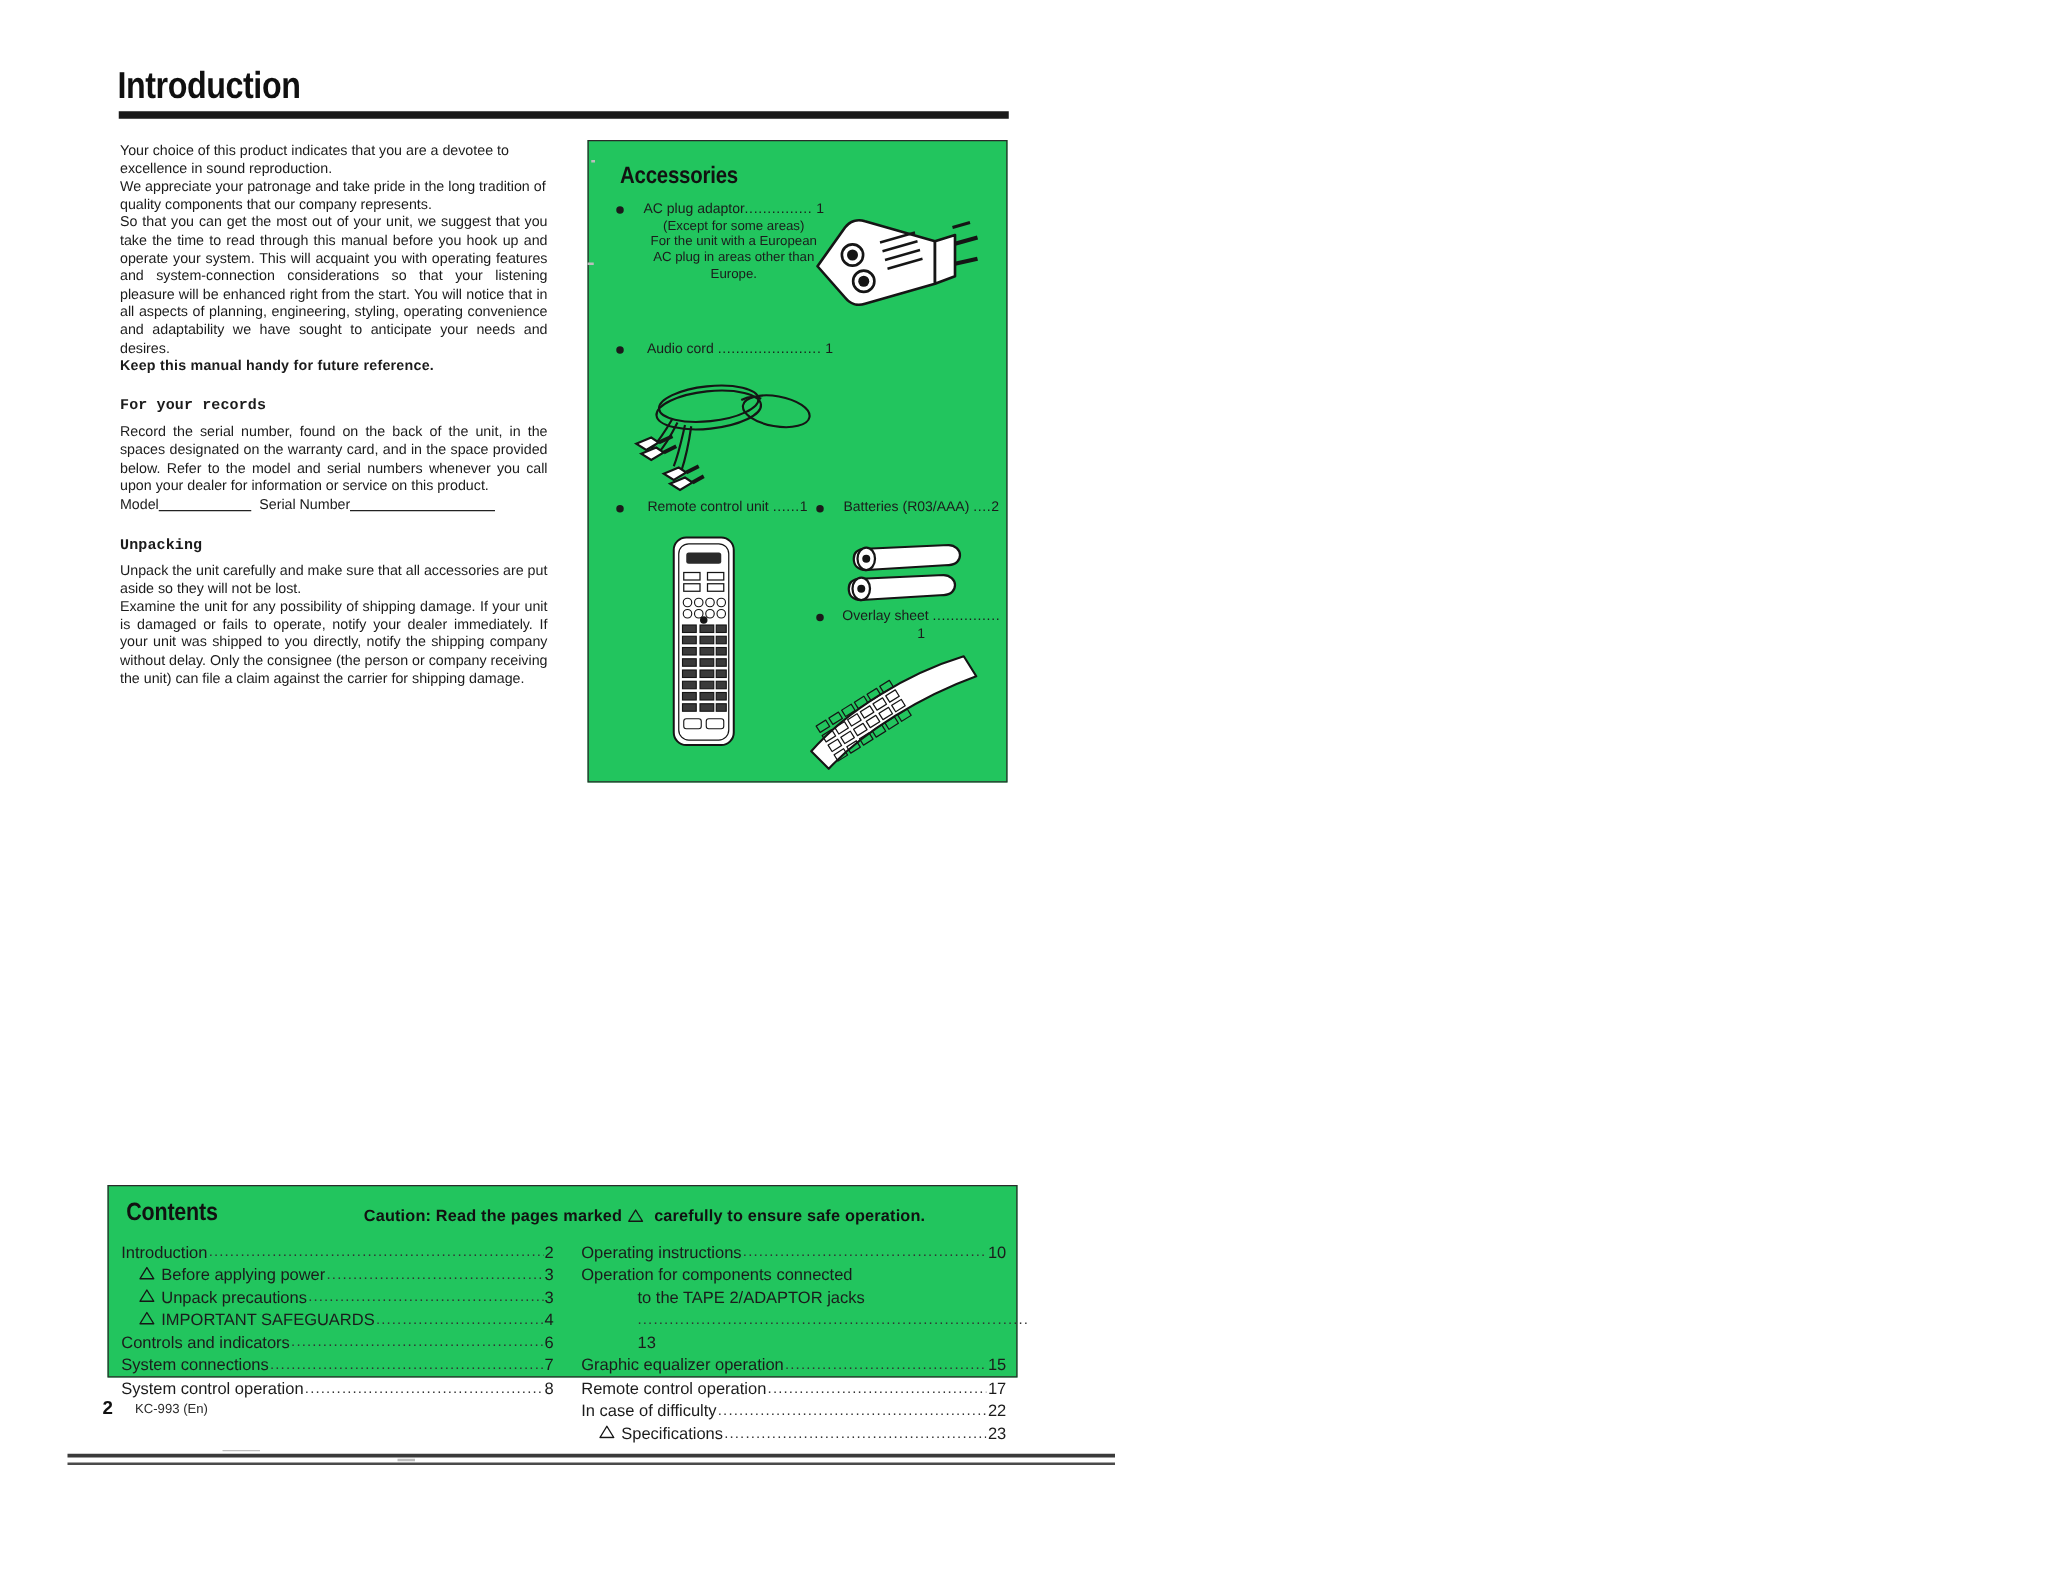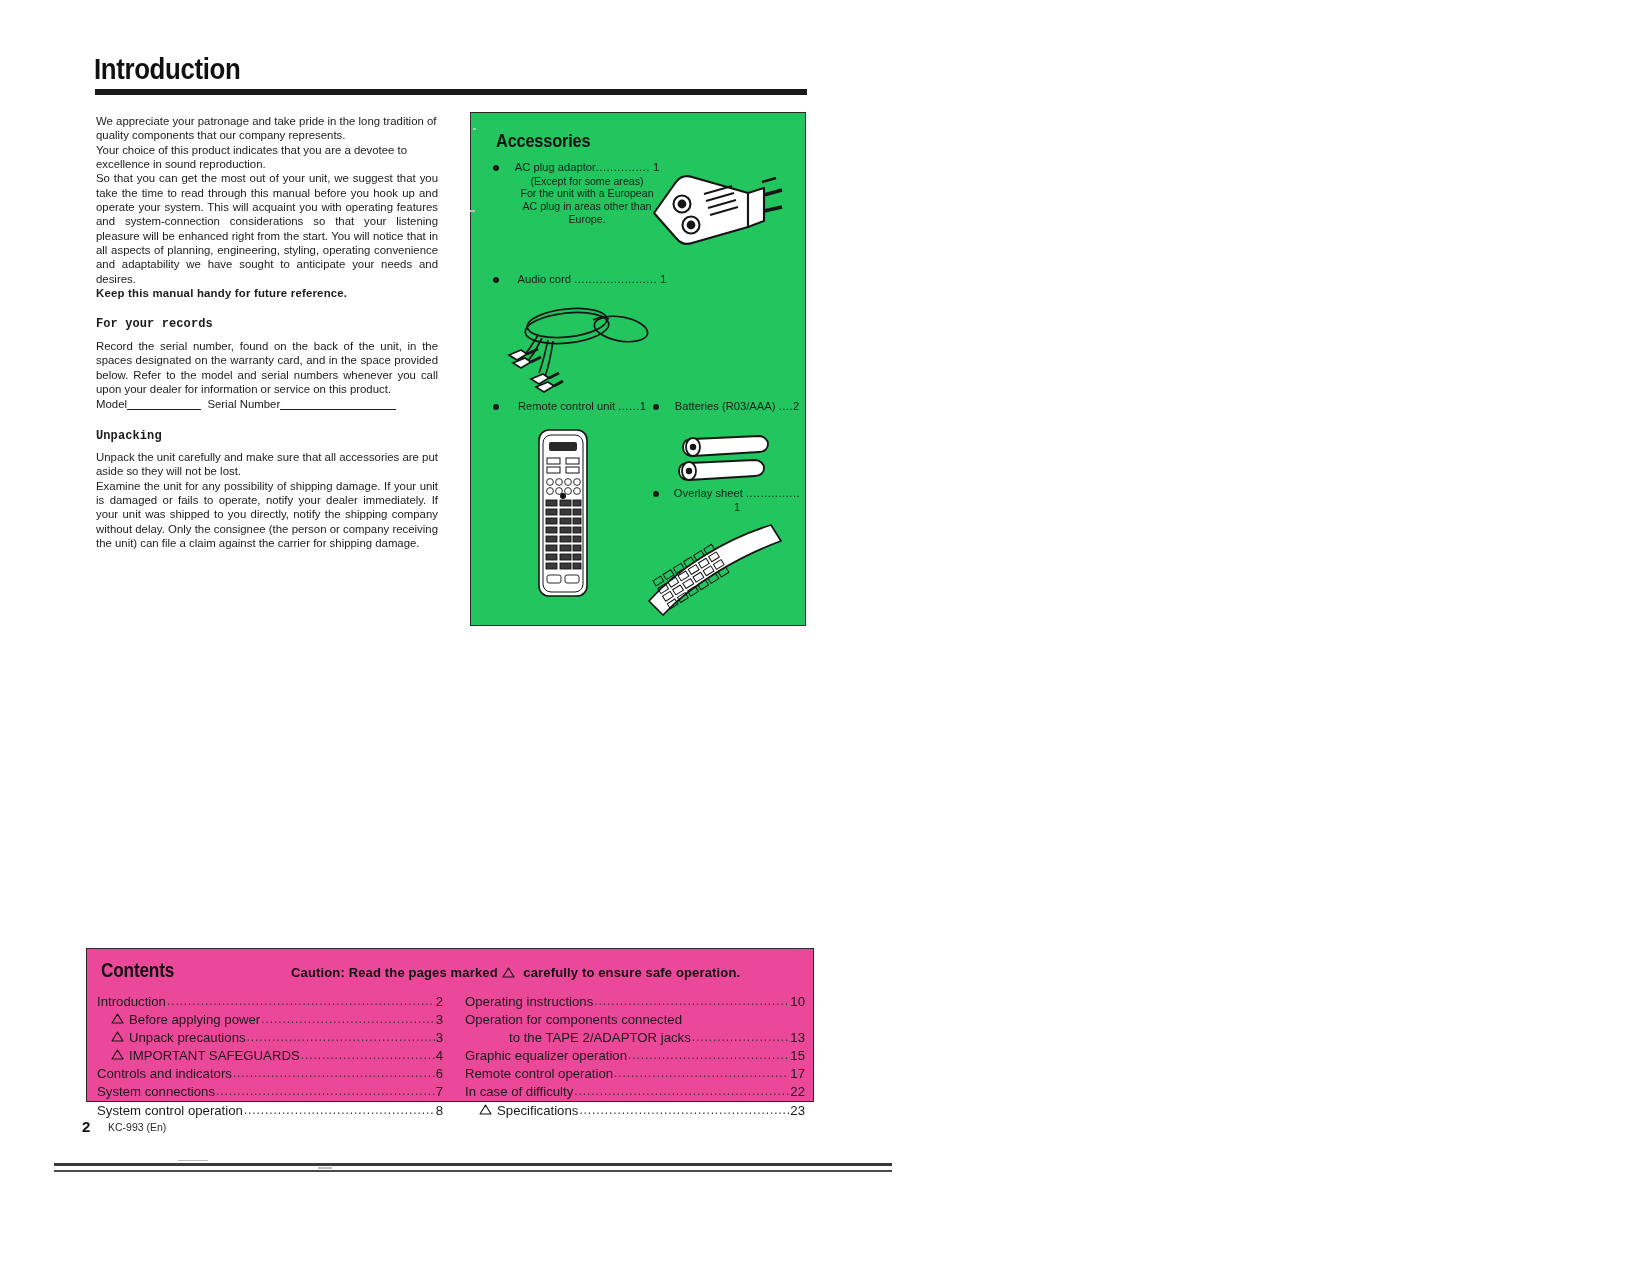--- a/index.html
+++ b/index.html
@@ -123,21 +123,21 @@
   .illus { position: absolute; }
 
   
   #contents-box {
     position: absolute;
     left: 68px;
     top: 948px;
     width: 726px;
     height: 152px;
     border: 1.6px solid #2a2a2a;
-    background: #ec4899;
+    background: #22c55e;
   }
   #contents-title {
     position: absolute;
     left: 14px;
     top: 10px;
     font-size: 20px;
     font-weight: bold;
     transform: scaleX(0.86);
     transform-origin: left top;
     letter-spacing: -0.2px;
@@ -169,21 +169,21 @@
   .toc-leader {
     flex: 1 1 auto;
     overflow: hidden;
     margin: 0 1px;
     font-size: 12px;
     letter-spacing: 0.9px;
     color: #333;
     transform: translateY(-1px);
   }
   .toc-page { flex: 0 0 auto; font-weight: normal; }
-  .toc-indent { padding-left: 44px; }
+  .toc-indent { padding-left: 44px; flex-direction: column; }
   .toc-warn-indent { padding-left: 14px; }
   .warn {
     display: inline-block;
     width: 13px;
     height: 11px;
     position: relative;
     margin-right: 5px;
     vertical-align: -1px;
   }
   .warn svg { display:block; }
@@ -220,22 +220,22 @@
 </style>
 </head>
 <body>
 
 <div class="page">
 
   <div id="intro-heading">Introduction</div>
   <div id="intro-rule"></div>
 
   <div id="left-col">
+    <p class="tight">Your choice of this product indicates that you are a devotee to excellence in sound reproduction.</p>
     <p class="tight">We appreciate your patronage and take pride in the long tradition of quality components that our company represents.</p>
-    <p class="tight">Your choice of this product indicates that you are a devotee to excellence in sound reproduction.</p>
     <p>So that you can get the most out of your unit, we suggest that you take the time to read through this manual before you hook up and operate your system.  This will acquaint you with operating features and system-connection considerations so that your listening pleasure will be enhanced right from the start. You will notice that in all aspects of planning, engineering, styling, operating convenience and adaptability we have sought to anticipate your needs and desires.</p>
     <p class="bold-line">Keep this manual handy for future reference.</p>
 
     <p class="sub-head">For your records</p>
     <p>Record the serial number, found on the back of the unit, in the spaces designated on the warranty card, and in the space provided below.   Refer to the model and serial numbers whenever you call upon your dealer for information or service on this product.</p>
     <p class="rec-line">
       <span>Model</span><span class="blank-short"></span>&nbsp;&nbsp;<span>Serial Number</span><span class="blank-long"></span>
     </p>
 
     <p class="sub-head">Unpacking</p>

